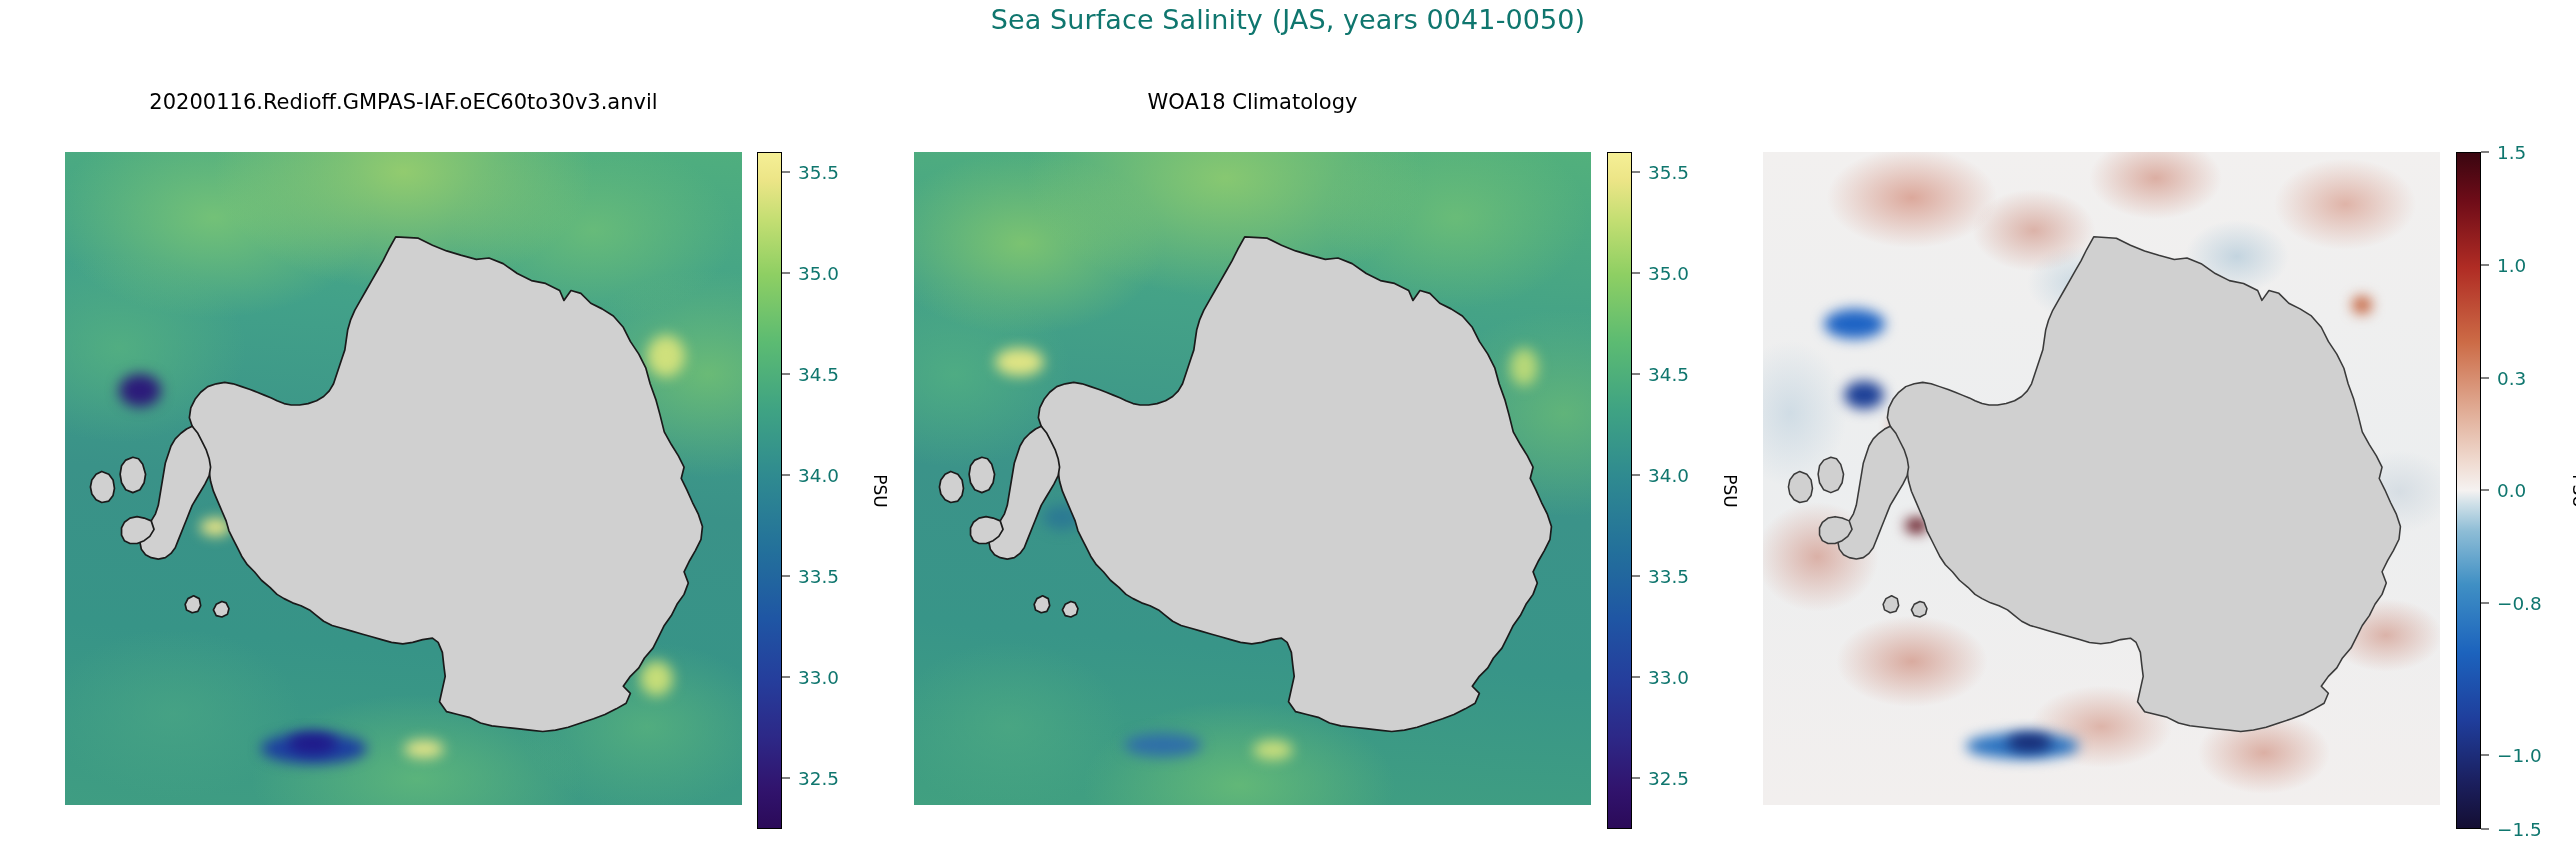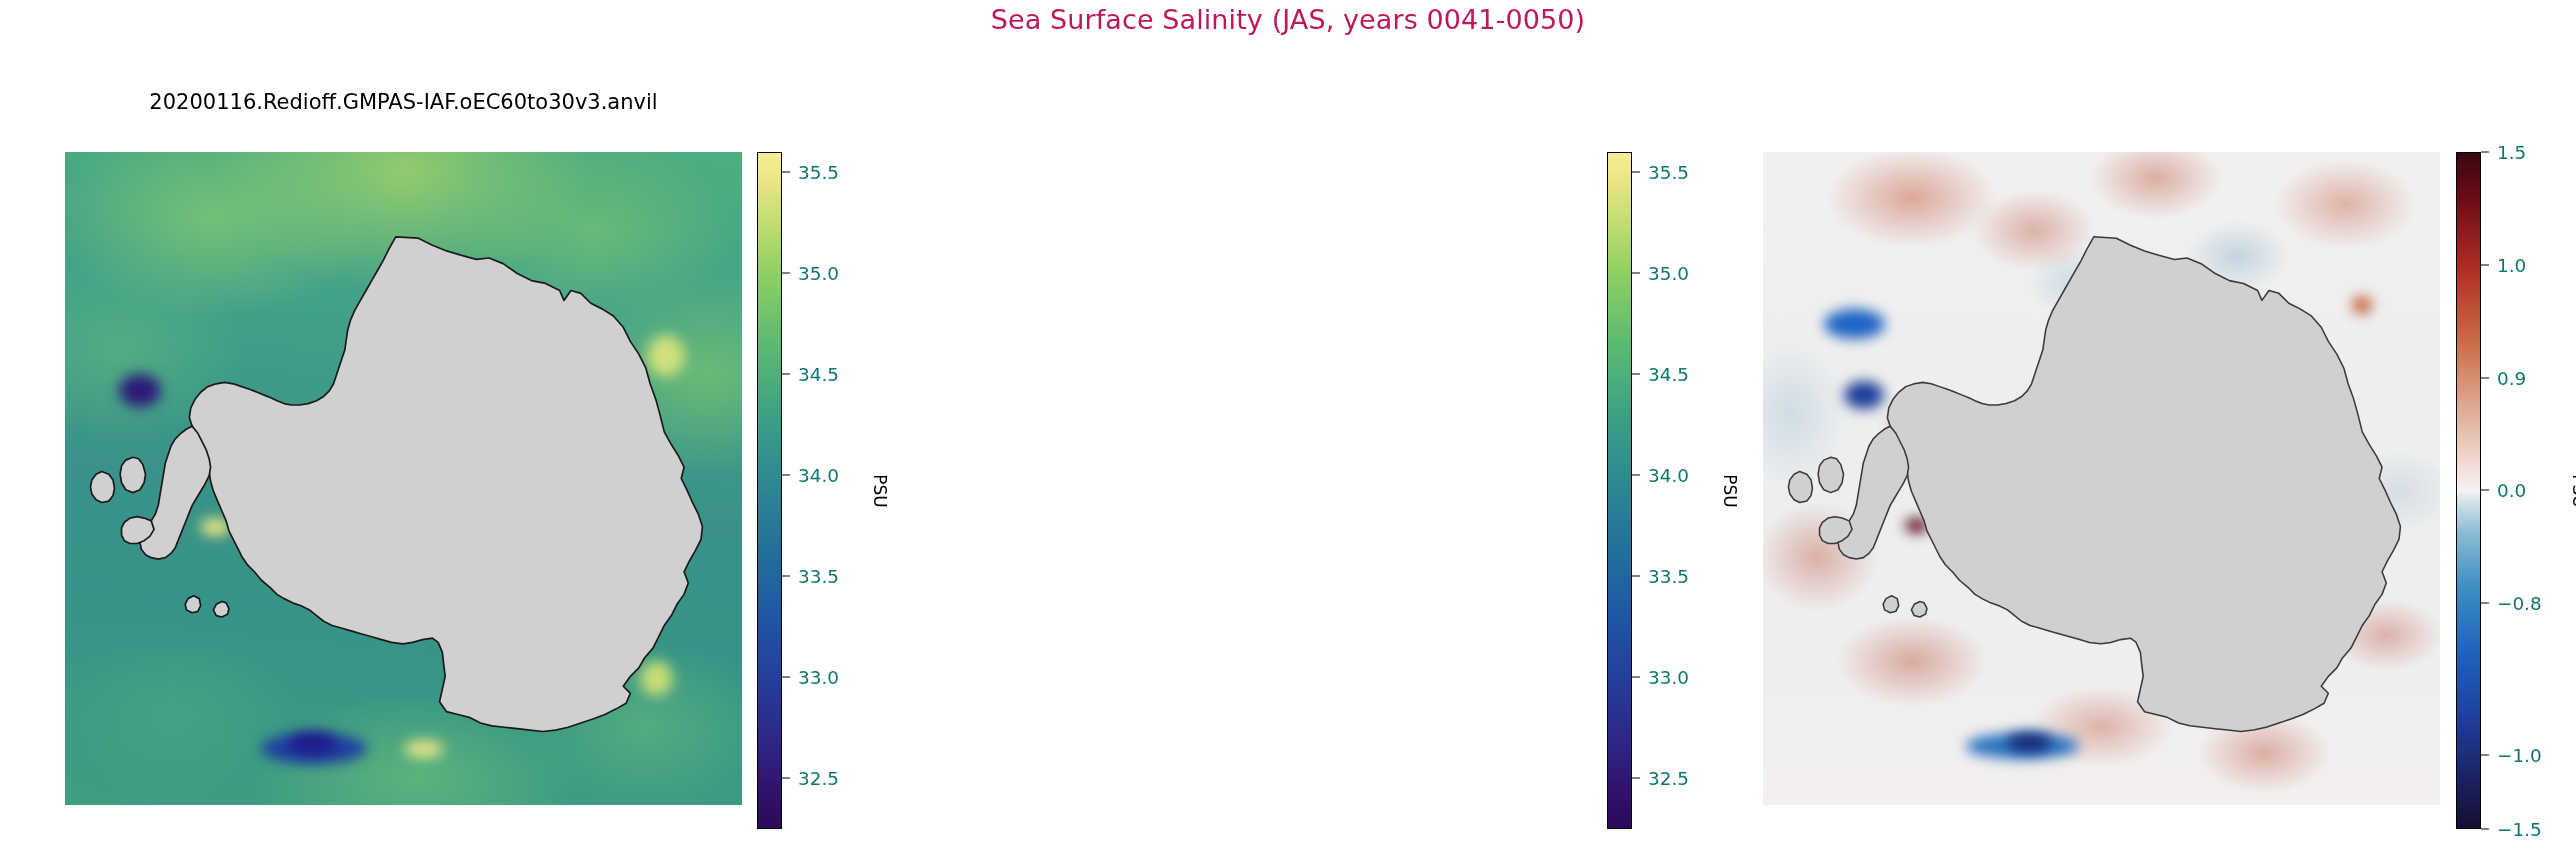--- a/index.html
+++ b/index.html
@@ -2,21 +2,21 @@
 <html style="font-size:11.3px"><head>
 <meta charset="utf-8">
 <style>
   html,body{margin:0;padding:0;background:#ffffff;}
   body{width:2576px;height:856px;font-family:"DejaVu Sans",sans-serif;color:#000;overflow:hidden;position:relative;}
 
   .figure{position:absolute;inset:0;background:#fff;}
 
   .fig-title{
     position:absolute;top:4.2px;left:0;width:100%;
-    text-align:center;font-size:27px;font-weight:400;color:#be185d;
+    text-align:center;font-size:27px;font-weight:400;color:#0f766e;
     letter-spacing:0.1px;
   }
 
   .panel{position:absolute;top:152px;width:677px;height:653px;}
   .panel-title{
     position:absolute;top:-62px;left:0;width:100%;
     text-align:center;font-size:21px;color:#000;white-space:nowrap;
   }
   .panel.p1{left:65px;}
   .panel.p2{left:914px;}
@@ -171,35 +171,33 @@
             L 106,478 L 112,468 L 114,456 L 110,442 L 104,434 Z"></path>
           <path d="
             M 182,628 L 174,632 L 170,640 L 172,648 L 180,652 L 188,650 L 192,642 L 190,632 Z"></path>
           <path d="
             M 222,636 L 214,640 L 210,648 L 214,656 L 222,658 L 230,654 L 232,646 L 228,638 Z"></path>
         </g>
       </svg>
     </div>
   </div>
 
-
-  <div class="panel p3">
+  <div class="panel p2">
+    <div class="panel-title">WOA18 Climatology</div>
     <div class="map">
-      <div class="ocean diff-base"></div>
-      <div class="blob" style="left:9%;top:24%;width:61px;height:30px;background:#1d63c4;"></div>
-      <div class="blob" style="left:12%;top:35%;width:40px;height:28px;background:#1c3f96;"></div>
-      <div class="blob" style="left:30%;top:89%;width:113px;height:25.4px;background:#2a72c0;"></div>
-      <div class="blob" style="left:36%;top:89%;width:45px;height:18.4px;background:#172a74;"></div>
-      <div class="blob" style="left:21%;top:56%;width:22.6px;height:15.5px;background:#5c0a16;"></div>
-      <div class="blob" style="left:18%;top:46%;width:14px;height:14px;background:#962a22;"></div>
-      <div class="blob" style="left:19%;top:41%;width:12.7px;height:11.3px;background:#b8452c;"></div>
-      <div class="blob" style="left:87%;top:22%;width:20px;height:18.4px;background:#c4603a;"></div>
+      <div class="ocean sal-base v2"></div>
+      <div class="blob" style="left:12%;top:30%;width:49px;height:28px;background:#dfe484;"></div>
+      <div class="blob" style="left:19%;top:54%;width:38px;height:25.4px;background:#2c7a93;"></div>
+      <div class="blob" style="left:31%;top:89%;width:78px;height:24px;background:#2f6fa8;"></div>
+      <div class="blob" style="left:50%;top:90%;width:40px;height:20px;background:#c9de7c;"></div>
+      <div class="blob" style="left:88%;top:30%;width:28px;height:38px;background:#b8d878;"></div>
 
       <svg class="land" viewBox="0 0 958 958" width="677" height="677" style="position:absolute;inset:0;">
-        <g fill="#d0d0d0" stroke="#3a3a3a" stroke-width="2.2" stroke-linejoin="round">
+        <g fill="#d0d0d0" stroke="#1a1a1a" stroke-width="2.4" stroke-linejoin="round">
+          <use href="#none"></use>
           <path d="
             M 468,120 L 500,122 L 520,132 L 540,140 L 560,146 L 582,152 L 600,150
             L 620,158 L 640,172 L 660,182 L 680,186 L 700,196 L 706,210 L 716,196
             L 730,200 L 744,214 L 760,222 L 776,232 L 790,248 L 800,268 L 812,286
             L 822,306 L 828,328 L 836,350 L 842,372 L 848,396 L 858,414 L 868,430
             L 876,446 L 872,462 L 880,478 L 888,496 L 896,512 L 902,530 L 900,548
             L 892,564 L 884,578 L 876,594 L 882,610 L 876,626 L 866,640 L 858,656
             L 848,670 L 840,686 L 832,702 L 820,716 L 812,730 L 800,742 L 790,756
             L 800,766 L 794,780 L 780,788 L 764,796 L 748,802 L 730,808 L 712,814
             L 694,818 L 676,820 L 658,818 L 640,816 L 622,814 L 604,812 L 588,808
@@ -233,20 +231,81 @@
             L 106,478 L 112,468 L 114,456 L 110,442 L 104,434 Z"></path>
           <path d="
             M 182,628 L 174,632 L 170,640 L 172,648 L 180,652 L 188,650 L 192,642 L 190,632 Z"></path>
           <path d="
             M 222,636 L 214,640 L 210,648 L 214,656 L 222,658 L 230,654 L 232,646 L 228,638 Z"></path>
         </g>
       </svg>
     </div>
   </div>
 
+  <div class="panel p3">
+    <div class="map">
+      <div class="ocean diff-base"></div>
+      <div class="blob" style="left:9%;top:24%;width:61px;height:30px;background:#1d63c4;"></div>
+      <div class="blob" style="left:12%;top:35%;width:40px;height:28px;background:#1c3f96;"></div>
+      <div class="blob" style="left:30%;top:89%;width:113px;height:25.4px;background:#2a72c0;"></div>
+      <div class="blob" style="left:36%;top:89%;width:45px;height:18.4px;background:#172a74;"></div>
+      <div class="blob" style="left:21%;top:56%;width:22.6px;height:15.5px;background:#5c0a16;"></div>
+      <div class="blob" style="left:18%;top:46%;width:14px;height:14px;background:#962a22;"></div>
+      <div class="blob" style="left:19%;top:41%;width:12.7px;height:11.3px;background:#b8452c;"></div>
+      <div class="blob" style="left:87%;top:22%;width:20px;height:18.4px;background:#c4603a;"></div>
+
+      <svg class="land" viewBox="0 0 958 958" width="677" height="677" style="position:absolute;inset:0;">
+        <g fill="#d0d0d0" stroke="#3a3a3a" stroke-width="2.2" stroke-linejoin="round">
+          <path d="
+            M 468,120 L 500,122 L 520,132 L 540,140 L 560,146 L 582,152 L 600,150
+            L 620,158 L 640,172 L 660,182 L 680,186 L 700,196 L 706,210 L 716,196
+            L 730,200 L 744,214 L 760,222 L 776,232 L 790,248 L 800,268 L 812,286
+            L 822,306 L 828,328 L 836,350 L 842,372 L 848,396 L 858,414 L 868,430
+            L 876,446 L 872,462 L 880,478 L 888,496 L 896,512 L 902,530 L 900,548
+            L 892,564 L 884,578 L 876,594 L 882,610 L 876,626 L 866,640 L 858,656
+            L 848,670 L 840,686 L 832,702 L 820,716 L 812,730 L 800,742 L 790,756
+            L 800,766 L 794,780 L 780,788 L 764,796 L 748,802 L 730,808 L 712,814
+            L 694,818 L 676,820 L 658,818 L 640,816 L 622,814 L 604,812 L 588,808
+            L 572,800 L 556,796 L 540,792 L 530,778 L 534,760 L 538,742 L 536,726
+            L 534,708 L 528,694 L 520,688 L 506,690 L 492,694 L 478,696 L 462,694
+            L 448,690 L 434,686 L 420,682 L 406,678 L 392,674 L 378,670 L 366,664
+            L 356,656 L 346,648 L 334,642 L 322,638 L 310,632 L 300,626 L 290,616
+            L 278,606 L 268,594 L 258,584 L 250,572 L 244,560 L 238,548 L 232,536
+            L 228,522 L 222,508 L 216,494 L 210,480 L 206,466 L 204,452 L 202,438
+            L 198,424 L 192,412 L 186,400 L 180,388 L 176,376 L 178,362 L 184,350
+            L 192,340 L 202,332 L 214,328 L 226,326 L 238,328 L 250,332 L 262,336
+            L 272,340 L 282,344 L 292,348 L 300,352 L 310,356 L 320,358 L 332,358
+            L 344,356 L 356,352 L 366,346 L 374,338 L 380,328 L 384,316 L 388,304
+            L 392,292 L 396,280 L 398,266 L 400,252 L 404,238 L 410,224 L 418,210
+            L 426,196 L 434,182 L 442,168 L 450,154 L 458,138 Z"></path>
+          <path d="
+            M 180,388 L 172,392 L 164,398 L 156,406 L 150,416 L 146,428 L 142,440
+            L 140,452 L 138,464 L 136,476 L 134,488 L 132,500 L 128,512 L 122,522
+            L 116,532 L 110,542 L 106,552 L 108,562 L 114,570 L 122,574 L 132,576
+            L 142,574 L 150,568 L 156,560 L 160,550 L 164,540 L 168,530 L 172,520
+            L 176,510 L 180,500 L 186,490 L 192,480 L 198,470 L 204,458 L 206,446
+            L 204,434 L 200,422 L 194,410 L 188,398 Z"></path>
+          <path d="
+            M 122,522 L 112,518 L 102,516 L 92,518 L 84,524 L 80,532 L 80,542
+            L 84,550 L 92,554 L 102,554 L 112,550 L 120,544 L 126,534 Z"></path>
+          <path d="
+            M 52,452 L 44,456 L 38,464 L 36,474 L 38,484 L 44,492 L 52,496
+            L 62,494 L 68,486 L 70,476 L 68,464 L 62,456 Z"></path>
+          <path d="
+            M 96,432 L 86,436 L 80,444 L 78,456 L 80,468 L 86,478 L 96,482
+            L 106,478 L 112,468 L 114,456 L 110,442 L 104,434 Z"></path>
+          <path d="
+            M 182,628 L 174,632 L 170,640 L 172,648 L 180,652 L 188,650 L 192,642 L 190,632 Z"></path>
+          <path d="
+            M 222,636 L 214,640 L 210,648 L 214,656 L 222,658 L 230,654 L 232,646 L 228,638 Z"></path>
+        </g>
+      </svg>
+    </div>
+  </div>
+
   <div class="cbar-wrap c1">
     <div class="cbar viridis"></div>
     <div class="ticks">
         <div class="tick" style="top: 626px;">
           <div class="dash"></div>
           <div class="tlabel">32.5</div>
         </div>
         <div class="tick" style="top: 525px;">
           <div class="dash"></div>
           <div class="tlabel">33.0</div>
@@ -316,21 +375,21 @@
         <div class="tick" style="top: 0px;">
           <div class="dash"></div>
           <div class="tlabel">1.5</div>
         </div>
         <div class="tick" style="top: 113px;">
           <div class="dash"></div>
           <div class="tlabel">1.0</div>
         </div>
         <div class="tick" style="top: 226px;">
           <div class="dash"></div>
-          <div class="tlabel">0.9</div>
+          <div class="tlabel">0.3</div>
         </div>
         <div class="tick" style="top: 338px; align-items: center;">
           <div class="dash"></div>
           <div class="tlabel">0.0</div>
         </div>
         <div class="tick" style="top: 451px;">
           <div class="dash"></div>
           <div class="tlabel">−0.8</div>
         </div>
         <div class="tick" style="top: 564px; margin-top: 39px;">

